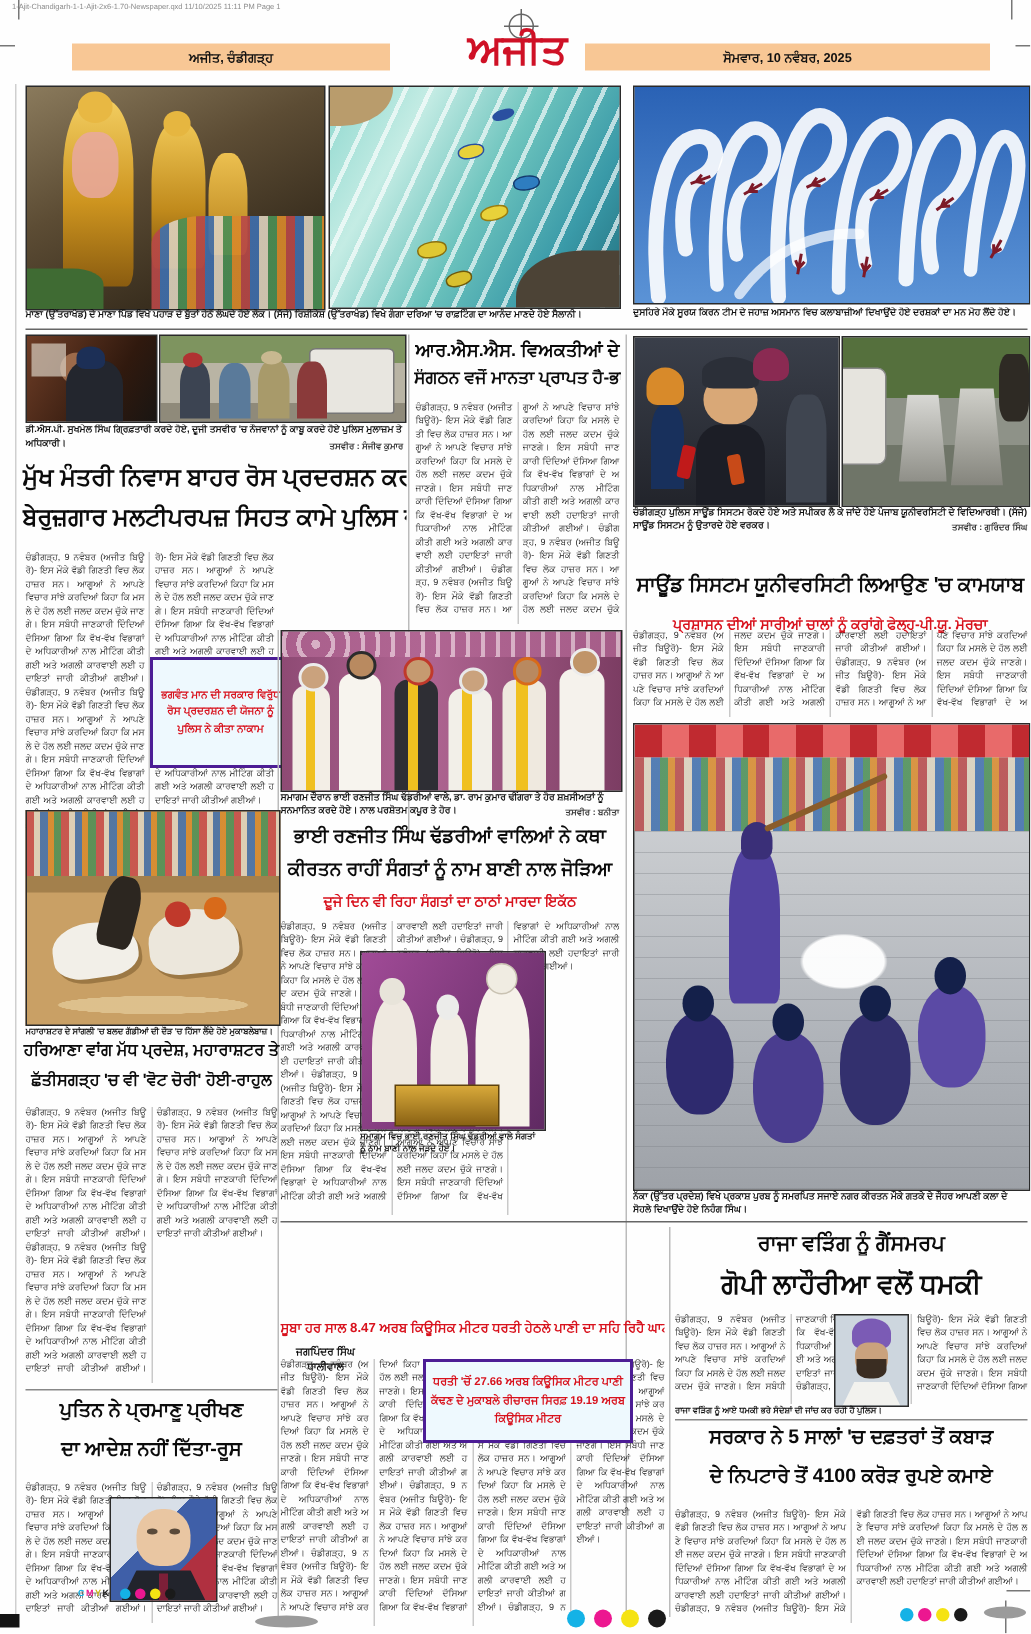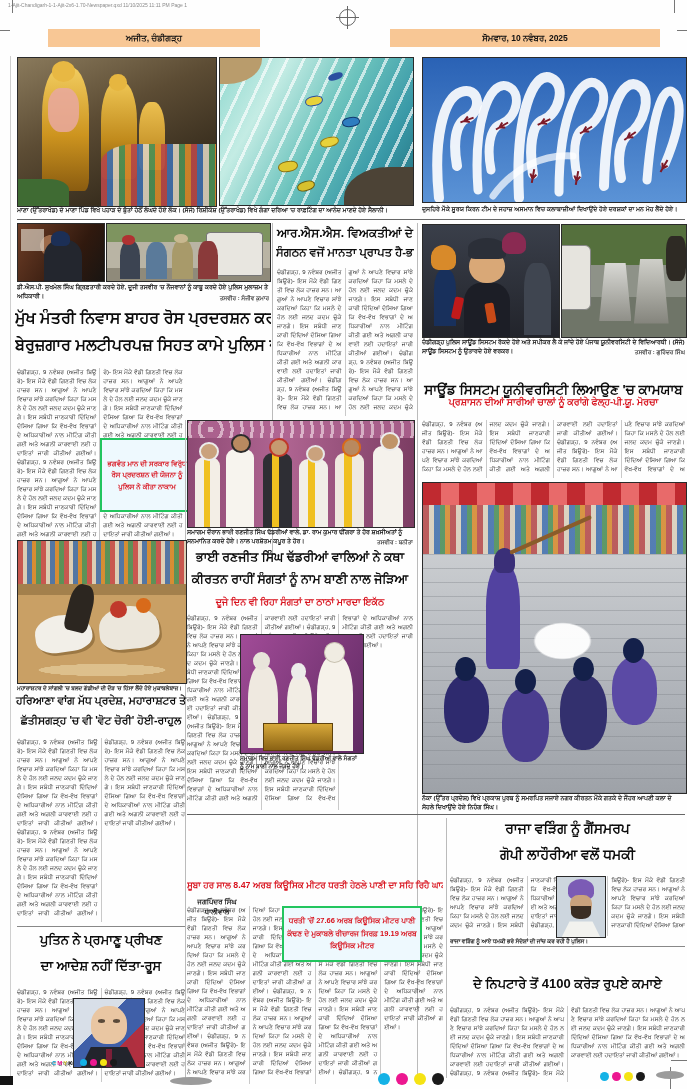--- a/index.html
+++ b/index.html
@@ -9,21 +9,21 @@
   .ph{position:absolute;border:1px solid #2a2a2a;overflow:hidden;}
   .cap{position:absolute;font-weight:bold;color:#101010;overflow:hidden;line-height:1.45;}
   .hl{position:absolute;font-weight:bold;color:#0b0b0b;text-align:center;white-space:nowrap;overflow:hidden;}
   .red{color:#d8121d;}
   .bodytxt{position:absolute;font-size:6px;line-height:1.5;color:#1d1d1d;text-align:justify;
            overflow:hidden;column-gap:7px;column-rule:1px solid #c9c9c9;column-fill:auto;word-break:break-all;}
   .vline{position:absolute;width:1px;background:#9a9a9a;}
   .hline{position:absolute;height:1px;background:#555;}
   .dot{position:absolute;border-radius:50%;}
   .ell{position:absolute;border-radius:50%;background:#9b9b9b;}
-  .box-cyan{position:absolute;border:2px solid #22c55e;background:#eef9fe;color:#d8121d;
+  .box-cyan{position:absolute;border:2px solid #4c1d95;background:#eef9fe;color:#d8121d;
             font-weight:bold;text-align:center;overflow:hidden;display:flex;align-items:center;justify-content:center;}
   .fig{position:absolute;border-radius:9px 9px 0 0;}
   .head{position:absolute;border-radius:50%;}
 </style>
 </head>
 <body>
 
 <div id="page">
 
   <div class="abs" style="left:8px;top:2px;font-size:5px;color:#8a8a8a;white-space:nowrap;">1-Ajit-Chandigarh-1-1-Ajit-2x6-1.70-Newspaper.qxd  11/10/2025  11:11 PM  Page 1</div>
@@ -35,20 +35,21 @@
   <div class="abs" style="left:0;top:30px;width:10px;height:1px;background:#777;"></div>
   <div class="abs" style="right:12px;top:0;width:1px;height:13px;background:#777;"></div>
   <div class="abs" style="right:0;top:30px;width:10px;height:1px;background:#777;"></div>
   <div class="abs" style="right:0;bottom:28px;width:16px;height:1px;background:#777;"></div>
   <div class="abs" style="right:16px;bottom:0;width:1px;height:22px;background:#777;"></div>
   <div class="vline" style="left:10px;top:56px;height:1022px;background:#cfcfcf;"></div>
 
   <div class="abs" style="left:48px;top:29px;width:212px;height:18px;background:#f8c795;display:flex;align-items:center;justify-content:center;font-size:8.5px;font-weight:bold;color:#111;">
       <span>ਅਜੀਤ, ਚੰਡੀਗੜ੍ਹ</span>
     </div>
+  <div class="abs" style="left:278px;top:18px;width:134px;text-align:center;font-size:27px;font-weight:bold;color:#cf1126;">ਅਜੀਤ</div>
   <div class="abs" style="left:390px;top:29px;width:270px;height:18px;background:#f8c795;display:flex;align-items:center;justify-content:center;font-size:8.5px;font-weight:bold;color:#111;">
       <span>ਸੋਮਵਾਰ, 10 ਨਵੰਬਰ, 2025</span>
     </div>
 
   <div class="ph" style="left:17px;top:57px;width:198px;height:148px;background:linear-gradient(155deg,#8a7a5c 0%,#5c4c34 40%,#3a2f1f 75%,#2a2115 100%);">
     <div class="abs" style="left:12%;top:6%;width:24%;height:84%;background:linear-gradient(#f2cd60,#cd941f 55%,#8a5c10);border-radius:38% 38% 10% 10%;"></div>
     <div class="abs" style="left:17%;top:2%;width:12%;height:14%;background:#e8b843;border-radius:50%;"></div>
     <div class="abs" style="left:15%;top:20%;width:16%;height:30%;background:#e9a8a0;border-radius:40%;opacity:.85;"></div>
     <div class="abs" style="left:42%;top:16%;width:18%;height:66%;background:linear-gradient(#efc654,#c08a1c 60%,#7d520e);border-radius:40% 40% 10% 10%;"></div>
     <div class="abs" style="left:46%;top:11%;width:9%;height:11%;background:#e6b640;border-radius:50%;"></div>
@@ -155,21 +156,21 @@
   </div>
   <div class="ph" style="left:561px;top:224px;width:124px;height:112px;background:linear-gradient(#55703d 0 36%,#8e9288 36% 64%,#6f7568 64%);">
     <div class="abs" style="left:-8%;top:18%;width:30%;height:56%;background:#e6e4de;border-radius:6px;border:1px solid #888;"></div>
     <div class="abs" style="left:30%;top:34%;width:26%;height:52%;background:linear-gradient(#d8d8d4,#8f8f88);clip-path:polygon(18% 0,82% 0,100% 100%,0 100%);"></div>
     <div class="abs" style="left:58%;top:30%;width:28%;height:58%;background:linear-gradient(#cfcfc9,#84847c);clip-path:polygon(18% 0,82% 0,100% 100%,0 100%);"></div>
     <div class="abs" style="left:84%;top:10%;width:16%;height:40%;background:#2e2a24;border-radius:30%;"></div>
   </div>
   <div class="cap" style="left:422px;top:338px;width:263px;height:20px;font-size:6.2px;">ਚੰਡੀਗੜ੍ਹ ਪੁਲਿਸ ਸਾਊਂਡ ਸਿਸਟਮ ਰੋਕਦੇ ਹੋਏ ਅਤੇ ਸਪੀਕਰ ਲੈ ਕੇ ਜਾਂਦੇ ਹੋਏ ਪੰਜਾਬ ਯੂਨੀਵਰਸਿਟੀ ਦੇ ਵਿਦਿਆਰਥੀ। (ਸੱਜੇ) ਸਾਊਂਡ ਸਿਸਟਮ ਨੂੰ ਉਤਾਰਦੇ ਹੋਏ ਵਰਕਰ।</div>
   <div class="cap" style="left:560px;top:348px;width:125px;font-size:5.8px;text-align:right;color:#333;">ਤਸਵੀਰ : ਗੁਰਿੰਦਰ ਸਿੰਘ</div>
   <div class="hl" style="left:420px;top:382px;width:267px;font-size:13.5px;">ਸਾਊਂਡ ਸਿਸਟਮ ਯੂਨੀਵਰਸਿਟੀ ਲਿਆਉਣ 'ਚ ਕਾਮਯਾਬ</div>
-  <div class="hl red" style="left:420px;top:396px;width:267px;font-size:9.5px;color:#d8121d;">ਪ੍ਰਸ਼ਾਸਨ ਦੀਆਂ ਸਾਰੀਆਂ ਚਾਲਾਂ ਨੂੰ ਕਰਾਂਗੇ ਫੇਲ੍ਹ-ਪੀ.ਯੂ. ਮੋਰਚਾ</div>
+  <div class="hl red" style="left:420px;top:411px;width:267px;font-size:9.5px;color:#d8121d;">ਪ੍ਰਸ਼ਾਸਨ ਦੀਆਂ ਸਾਰੀਆਂ ਚਾਲਾਂ ਨੂੰ ਕਰਾਂਗੇ ਫੇਲ੍ਹ-ਪੀ.ਯੂ. ਮੋਰਚਾ</div>
   <div class="bodytxt" style="left:422px;top:420px;width:263px;height:58px;columns:4;">ਚੰਡੀਗੜ੍ਹ, 9 ਨਵੰਬਰ (ਅਜੀਤ ਬਿਊਰੋ)- ਇਸ ਮੌਕੇ ਵੱਡੀ ਗਿਣਤੀ ਵਿਚ ਲੋਕ ਹਾਜ਼ਰ ਸਨ। ਆਗੂਆਂ ਨੇ ਆਪਣੇ ਵਿਚਾਰ ਸਾਂਝੇ ਕਰਦਿਆਂ ਕਿਹਾ ਕਿ ਮਸਲੇ ਦੇ ਹੱਲ ਲਈ ਜਲਦ ਕਦਮ ਚੁੱਕੇ ਜਾਣਗੇ। ਇਸ ਸਬੰਧੀ ਜਾਣਕਾਰੀ ਦਿੰਦਿਆਂ ਦੱਸਿਆ ਗਿਆ ਕਿ ਵੱਖ-ਵੱਖ ਵਿਭਾਗਾਂ ਦੇ ਅਧਿਕਾਰੀਆਂ ਨਾਲ ਮੀਟਿੰਗ ਕੀਤੀ ਗਈ ਅਤੇ ਅਗਲੀ ਕਾਰਵਾਈ ਲਈ ਹਦਾਇਤਾਂ ਜਾਰੀ ਕੀਤੀਆਂ ਗਈਆਂ। ਚੰਡੀਗੜ੍ਹ, 9 ਨਵੰਬਰ (ਅਜੀਤ ਬਿਊਰੋ)- ਇਸ ਮੌਕੇ ਵੱਡੀ ਗਿਣਤੀ ਵਿਚ ਲੋਕ ਹਾਜ਼ਰ ਸਨ। ਆਗੂਆਂ ਨੇ ਆਪਣੇ ਵਿਚਾਰ ਸਾਂਝੇ ਕਰਦਿਆਂ ਕਿਹਾ ਕਿ ਮਸਲੇ ਦੇ ਹੱਲ ਲਈ ਜਲਦ ਕਦਮ ਚੁੱਕੇ ਜਾਣਗੇ। ਇਸ ਸਬੰਧੀ ਜਾਣਕਾਰੀ ਦਿੰਦਿਆਂ ਦੱਸਿਆ ਗਿਆ ਕਿ ਵੱਖ-ਵੱਖ ਵਿਭਾਗਾਂ ਦੇ ਅਧਿਕਾਰੀਆਂ ਨਾਲ ਮੀਟਿੰਗ ਕੀਤੀ ਗਈ ਅਤੇ ਅਗਲੀ ਕਾਰਵਾਈ ਲਈ ਹਦਾਇਤਾਂ ਜਾਰੀ ਕੀਤੀਆਂ ਗਈਆਂ। </div>
 
   <div class="vline" style="left:185px;top:420px;height:658px;background:#bbb;"></div>
   <div class="ph" style="left:187px;top:420px;width:226px;height:106px;background:linear-gradient(90deg,#8e4a74,#b06592 42%,#7c3d63);">
     <div class="abs" style="left:0;top:0;width:100%;height:16%;background:repeating-radial-gradient(circle at 10% 50%,#e8c8d8 0 3px,#b06592 3px 10px);opacity:.8;"></div>
     <div class="fig" style="left:3%;bottom:0;width:11%;height:66%;background:linear-gradient(90deg,#f3eee6 0 35%,#f0c020 35% 60%,#f3eee6 60%);"></div>
     <div class="head" style="left:5%;bottom:62%;width:7%;height:14%;background:#caa27d;border:2px solid #ececec;"></div>
     <div class="fig" style="left:17%;bottom:0;width:12%;height:74%;background:#f7f4ee;"></div>
     <div class="head" style="left:19%;bottom:70%;width:7%;height:14%;background:#b98a60;border:2px solid #2c2c2c;"></div>
     <div class="fig" style="left:33%;bottom:0;width:13%;height:70%;background:linear-gradient(90deg,#2e2e34 0 30%,#f0c020 30% 55%,#2e2e34 55%);"></div>
@@ -246,31 +247,32 @@
 
   <div class="hline" style="left:187px;top:814px;width:498px;background:#666;"></div>
   <div class="hl" style="left:187px;top:880px;width:256px;font-size:8.8px;color:#d8121d;">ਸੂਬਾ ਹਰ ਸਾਲ 8.47 ਅਰਬ ਕਿਊਸਿਕ ਮੀਟਰ ਧਰਤੀ ਹੇਠਲੇ ਪਾਣੀ ਦਾ ਸਹਿ ਰਿਹੈ ਘਾਟਾ</div>
   <div class="cap" style="left:187px;top:897px;width:60px;font-size:7px;text-align:center;">ਜਗਪਿੰਦਰ ਸਿੰਘ ਧਾਲੀਵਾਲ</div>
   <div class="bodytxt" style="left:187px;top:906px;width:256px;height:178px;columns:4;">ਚੰਡੀਗੜ੍ਹ, 9 ਨਵੰਬਰ (ਅਜੀਤ ਬਿਊਰੋ)- ਇਸ ਮੌਕੇ ਵੱਡੀ ਗਿਣਤੀ ਵਿਚ ਲੋਕ ਹਾਜ਼ਰ ਸਨ। ਆਗੂਆਂ ਨੇ ਆਪਣੇ ਵਿਚਾਰ ਸਾਂਝੇ ਕਰਦਿਆਂ ਕਿਹਾ ਕਿ ਮਸਲੇ ਦੇ ਹੱਲ ਲਈ ਜਲਦ ਕਦਮ ਚੁੱਕੇ ਜਾਣਗੇ। ਇਸ ਸਬੰਧੀ ਜਾਣਕਾਰੀ ਦਿੰਦਿਆਂ ਦੱਸਿਆ ਗਿਆ ਕਿ ਵੱਖ-ਵੱਖ ਵਿਭਾਗਾਂ ਦੇ ਅਧਿਕਾਰੀਆਂ ਨਾਲ ਮੀਟਿੰਗ ਕੀਤੀ ਗਈ ਅਤੇ ਅਗਲੀ ਕਾਰਵਾਈ ਲਈ ਹਦਾਇਤਾਂ ਜਾਰੀ ਕੀਤੀਆਂ ਗਈਆਂ। ਚੰਡੀਗੜ੍ਹ, 9 ਨਵੰਬਰ (ਅਜੀਤ ਬਿਊਰੋ)- ਇਸ ਮੌਕੇ ਵੱਡੀ ਗਿਣਤੀ ਵਿਚ ਲੋਕ ਹਾਜ਼ਰ ਸਨ। ਆਗੂਆਂ ਨੇ ਆਪਣੇ ਵਿਚਾਰ ਸਾਂਝੇ ਕਰਦਿਆਂ ਕਿਹਾ ਕਿ ਮਸਲੇ ਦੇ ਹੱਲ ਲਈ ਜਲਦ ਕਦਮ ਚੁੱਕੇ ਜਾਣਗੇ। ਇਸ ਸਬੰਧੀ ਜਾਣਕਾਰੀ ਦਿੰਦਿਆਂ ਦੱਸਿਆ ਗਿਆ ਕਿ ਵੱਖ-ਵੱਖ ਵਿਭਾਗਾਂ ਦੇ ਅਧਿਕਾਰੀਆਂ ਨਾਲ ਮੀਟਿੰਗ ਕੀਤੀ ਗਈ ਅਤੇ ਅਗਲੀ ਕਾਰਵਾਈ ਲਈ ਹਦਾਇਤਾਂ ਜਾਰੀ ਕੀਤੀਆਂ ਗਈਆਂ। ਚੰਡੀਗੜ੍ਹ, 9 ਨਵੰਬਰ (ਅਜੀਤ ਬਿਊਰੋ)- ਇਸ ਮੌਕੇ ਵੱਡੀ ਗਿਣਤੀ ਵਿਚ ਲੋਕ ਹਾਜ਼ਰ ਸਨ। ਆਗੂਆਂ ਨੇ ਆਪਣੇ ਵਿਚਾਰ ਸਾਂਝੇ ਕਰਦਿਆਂ ਕਿਹਾ ਕਿ ਮਸਲੇ ਦੇ ਹੱਲ ਲਈ ਜਲਦ ਕਦਮ ਚੁੱਕੇ ਜਾਣਗੇ। ਇਸ ਸਬੰਧੀ ਜਾਣਕਾਰੀ ਦਿੰਦਿਆਂ ਦੱਸਿਆ ਗਿਆ ਕਿ ਵੱਖ-ਵੱਖ ਵਿਭਾਗਾਂ ਦੇ ਅਧਿਕਾਰੀਆਂ ਨਾਲ ਮੀਟਿੰਗ ਕੀਤੀ ਗਈ ਅਤੇ ਅਗਲੀ ਕਾਰਵਾਈ ਲਈ ਹਦਾਇਤਾਂ ਜਾਰੀ ਕੀਤੀਆਂ ਗਈਆਂ। ਚੰਡੀਗੜ੍ਹ, 9 ਨਵੰਬਰ (ਅਜੀਤ ਬਿਊਰੋ)- ਇਸ ਮੌਕੇ ਵੱਡੀ ਗਿਣਤੀ ਵਿਚ ਲੋਕ ਹਾਜ਼ਰ ਸਨ। ਆਗੂਆਂ ਨੇ ਆਪਣੇ ਵਿਚਾਰ ਸਾਂਝੇ ਕਰਦਿਆਂ ਕਿਹਾ ਕਿ ਮਸਲੇ ਦੇ ਹੱਲ ਲਈ ਜਲਦ ਕਦਮ ਚੁੱਕੇ ਜਾਣਗੇ। ਇਸ ਸਬੰਧੀ ਜਾਣਕਾਰੀ ਦਿੰਦਿਆਂ ਦੱਸਿਆ ਗਿਆ ਕਿ ਵੱਖ-ਵੱਖ ਵਿਭਾਗਾਂ ਦੇ ਅਧਿਕਾਰੀਆਂ ਨਾਲ ਮੀਟਿੰਗ ਕੀਤੀ ਗਈ ਅਤੇ ਅਗਲੀ ਕਾਰਵਾਈ ਲਈ ਹਦਾਇਤਾਂ ਜਾਰੀ ਕੀਤੀਆਂ ਗਈਆਂ। ਚੰਡੀਗੜ੍ਹ, 9 ਨਵੰਬਰ (ਅਜੀਤ ਬਿਊਰੋ)- ਇਸ ਮੌਕੇ ਵੱਡੀ ਗਿਣਤੀ ਵਿਚ ਲੋਕ ਹਾਜ਼ਰ ਸਨ। ਆਗੂਆਂ ਨੇ ਆਪਣੇ ਵਿਚਾਰ ਸਾਂਝੇ ਕਰਦਿਆਂ ਕਿਹਾ ਕਿ ਮਸਲੇ ਦੇ ਹੱਲ ਲਈ ਜਲਦ ਕਦਮ ਚੁੱਕੇ ਜਾਣਗੇ। ਇਸ ਸਬੰਧੀ ਜਾਣਕਾਰੀ ਦਿੰਦਿਆਂ ਦੱਸਿਆ ਗਿਆ ਕਿ ਵੱਖ-ਵੱਖ ਵਿਭਾਗਾਂ ਦੇ ਅਧਿਕਾਰੀਆਂ ਨਾਲ ਮੀਟਿੰਗ ਕੀਤੀ ਗਈ ਅਤੇ ਅਗਲੀ ਕਾਰਵਾਈ ਲਈ ਹਦਾਇਤਾਂ ਜਾਰੀ ਕੀਤੀਆਂ ਗਈਆਂ। </div>
   <div class="box-cyan" style="left:282px;top:906px;width:130px;height:46px;font-size:7.5px;line-height:1.7;padding:3px;">ਧਰਤੀ 'ਚੋਂ 27.66 ਅਰਬ ਕਿਊਸਿਕ ਮੀਟਰ ਪਾਣੀ ਕੱਢਣ ਦੇ ਮੁਕਾਬਲੇ ਰੀਚਾਰਜ ਸਿਰਫ਼ 19.19 ਅਰਬ ਕਿਊਸਿਕ ਮੀਟਰ</div>
 
   <div class="vline" style="left:446px;top:818px;height:260px;background:#bbb;"></div>
 
   <div class="hl" style="left:450px;top:820px;width:235px;font-size:14px;">ਰਾਜਾ ਵੜਿੰਗ ਨੂੰ ਗੈਂਸਮਰਪ</div>
-  <div class="hl" style="left:450px;top:846px;width:235px;font-size:14px;">ਗੋਪੀ ਲਾਹੌਰੀਆ ਵਲੋਂ ਧਮਕੀ</div>
+  <div class="hl" style="left:450px;top:846px;width:235px;font-size:18px;">ਗੋਪੀ ਲਾਹੌਰੀਆ ਵਲੋਂ ਧਮਕੀ</div>
   <div class="bodytxt" style="left:450px;top:876px;width:235px;height:60px;columns:3;">ਚੰਡੀਗੜ੍ਹ, 9 ਨਵੰਬਰ (ਅਜੀਤ ਬਿਊਰੋ)- ਇਸ ਮੌਕੇ ਵੱਡੀ ਗਿਣਤੀ ਵਿਚ ਲੋਕ ਹਾਜ਼ਰ ਸਨ। ਆਗੂਆਂ ਨੇ ਆਪਣੇ ਵਿਚਾਰ ਸਾਂਝੇ ਕਰਦਿਆਂ ਕਿਹਾ ਕਿ ਮਸਲੇ ਦੇ ਹੱਲ ਲਈ ਜਲਦ ਕਦਮ ਚੁੱਕੇ ਜਾਣਗੇ। ਇਸ ਸਬੰਧੀ ਜਾਣਕਾਰੀ ਦਿੰਦਿਆਂ ਦੱਸਿਆ ਗਿਆ ਕਿ ਵੱਖ-ਵੱਖ ਵਿਭਾਗਾਂ ਦੇ ਅਧਿਕਾਰੀਆਂ ਨਾਲ ਮੀਟਿੰਗ ਕੀਤੀ ਗਈ ਅਤੇ ਅਗਲੀ ਕਾਰਵਾਈ ਲਈ ਹਦਾਇਤਾਂ ਜਾਰੀ ਕੀਤੀਆਂ ਗਈਆਂ। ਚੰਡੀਗੜ੍ਹ, 9 ਨਵੰਬਰ (ਅਜੀਤ ਬਿਊਰੋ)- ਇਸ ਮੌਕੇ ਵੱਡੀ ਗਿਣਤੀ ਵਿਚ ਲੋਕ ਹਾਜ਼ਰ ਸਨ। ਆਗੂਆਂ ਨੇ ਆਪਣੇ ਵਿਚਾਰ ਸਾਂਝੇ ਕਰਦਿਆਂ ਕਿਹਾ ਕਿ ਮਸਲੇ ਦੇ ਹੱਲ ਲਈ ਜਲਦ ਕਦਮ ਚੁੱਕੇ ਜਾਣਗੇ। ਇਸ ਸਬੰਧੀ ਜਾਣਕਾਰੀ ਦਿੰਦਿਆਂ ਦੱਸਿਆ ਗਿਆ ਕਿ ਵੱਖ-ਵੱਖ ਵਿਭਾਗਾਂ ਦੇ ਅਧਿਕਾਰੀਆਂ ਨਾਲ ਮੀਟਿੰਗ ਕੀਤੀ ਗਈ ਅਤੇ ਅਗਲੀ ਕਾਰਵਾਈ ਲਈ ਹਦਾਇਤਾਂ ਜਾਰੀ ਕੀਤੀਆਂ ਗਈਆਂ। </div>
   <div class="ph" style="left:556px;top:876px;width:48px;height:60px;background:#cdd6de;">
     <div class="abs" style="left:22%;top:4%;width:56%;height:34%;background:#7b5bb5;border-radius:50% 50% 34% 34%;"></div>
     <div class="abs" style="left:28%;top:30%;width:44%;height:34%;background:#caa27d;border-radius:40%;"></div>
     <div class="abs" style="left:30%;top:48%;width:40%;height:22%;background:#3a2d22;border-radius:0 0 45% 45%;"></div>
     <div class="abs" style="left:10%;bottom:0;width:80%;height:26%;background:#f2f2ee;clip-path:polygon(0 100%,20% 0,80% 0,100% 100%);"></div>
   </div>
   <div class="cap" style="left:450px;top:937px;width:235px;height:8px;font-size:5.6px;white-space:nowrap;">ਰਾਜਾ ਵੜਿੰਗ ਨੂੰ ਆਏ ਧਮਕੀ ਭਰੇ ਸੰਦੇਸ਼ਾਂ ਦੀ ਜਾਂਚ ਕਰ ਰਹੀ ਹੈ ਪੁਲਿਸ।</div>
   <div class="hline" style="left:450px;top:946px;width:235px;background:#888;"></div>
 
+  <div class="hl" style="left:450px;top:950px;width:235px;font-size:13px;">ਸਰਕਾਰ ਨੇ 5 ਸਾਲਾਂ 'ਚ ਦਫ਼ਤਰਾਂ ਤੋਂ ਕਬਾੜ</div>
   <div class="hl" style="left:450px;top:976px;width:235px;font-size:13px;">ਦੇ ਨਿਪਟਾਰੇ ਤੋਂ 4100 ਕਰੋੜ ਰੁਪਏ ਕਮਾਏ</div>
   <div class="bodytxt" style="left:450px;top:1006px;width:235px;height:76px;columns:2;">ਚੰਡੀਗੜ੍ਹ, 9 ਨਵੰਬਰ (ਅਜੀਤ ਬਿਊਰੋ)- ਇਸ ਮੌਕੇ ਵੱਡੀ ਗਿਣਤੀ ਵਿਚ ਲੋਕ ਹਾਜ਼ਰ ਸਨ। ਆਗੂਆਂ ਨੇ ਆਪਣੇ ਵਿਚਾਰ ਸਾਂਝੇ ਕਰਦਿਆਂ ਕਿਹਾ ਕਿ ਮਸਲੇ ਦੇ ਹੱਲ ਲਈ ਜਲਦ ਕਦਮ ਚੁੱਕੇ ਜਾਣਗੇ। ਇਸ ਸਬੰਧੀ ਜਾਣਕਾਰੀ ਦਿੰਦਿਆਂ ਦੱਸਿਆ ਗਿਆ ਕਿ ਵੱਖ-ਵੱਖ ਵਿਭਾਗਾਂ ਦੇ ਅਧਿਕਾਰੀਆਂ ਨਾਲ ਮੀਟਿੰਗ ਕੀਤੀ ਗਈ ਅਤੇ ਅਗਲੀ ਕਾਰਵਾਈ ਲਈ ਹਦਾਇਤਾਂ ਜਾਰੀ ਕੀਤੀਆਂ ਗਈਆਂ। ਚੰਡੀਗੜ੍ਹ, 9 ਨਵੰਬਰ (ਅਜੀਤ ਬਿਊਰੋ)- ਇਸ ਮੌਕੇ ਵੱਡੀ ਗਿਣਤੀ ਵਿਚ ਲੋਕ ਹਾਜ਼ਰ ਸਨ। ਆਗੂਆਂ ਨੇ ਆਪਣੇ ਵਿਚਾਰ ਸਾਂਝੇ ਕਰਦਿਆਂ ਕਿਹਾ ਕਿ ਮਸਲੇ ਦੇ ਹੱਲ ਲਈ ਜਲਦ ਕਦਮ ਚੁੱਕੇ ਜਾਣਗੇ। ਇਸ ਸਬੰਧੀ ਜਾਣਕਾਰੀ ਦਿੰਦਿਆਂ ਦੱਸਿਆ ਗਿਆ ਕਿ ਵੱਖ-ਵੱਖ ਵਿਭਾਗਾਂ ਦੇ ਅਧਿਕਾਰੀਆਂ ਨਾਲ ਮੀਟਿੰਗ ਕੀਤੀ ਗਈ ਅਤੇ ਅਗਲੀ ਕਾਰਵਾਈ ਲਈ ਹਦਾਇਤਾਂ ਜਾਰੀ ਕੀਤੀਆਂ ਗਈਆਂ। </div>
 
   <div class="abs" style="left:0;top:1076px;width:13px;height:9px;background:#141414;"></div>
   <div class="abs" style="left:52px;top:1060px;font-size:6px;font-weight:bold;letter-spacing:1px;">
     <span style="color:#14b2e6;">C</span><span style="color:#ec1790;">M</span><span style="color:#c8b410;">Y</span><span style="color:#1a1a1a;">K</span>
   </div>
   <div class="dot" style="left:80px;top:1059px;width:7px;height:7px;background:#14b2e6;"></div>
   <div class="dot" style="left:90px;top:1059px;width:7px;height:7px;background:#ec1790;"></div>
   <div class="dot" style="left:100px;top:1059px;width:7px;height:7px;background:#f5e313;"></div>

